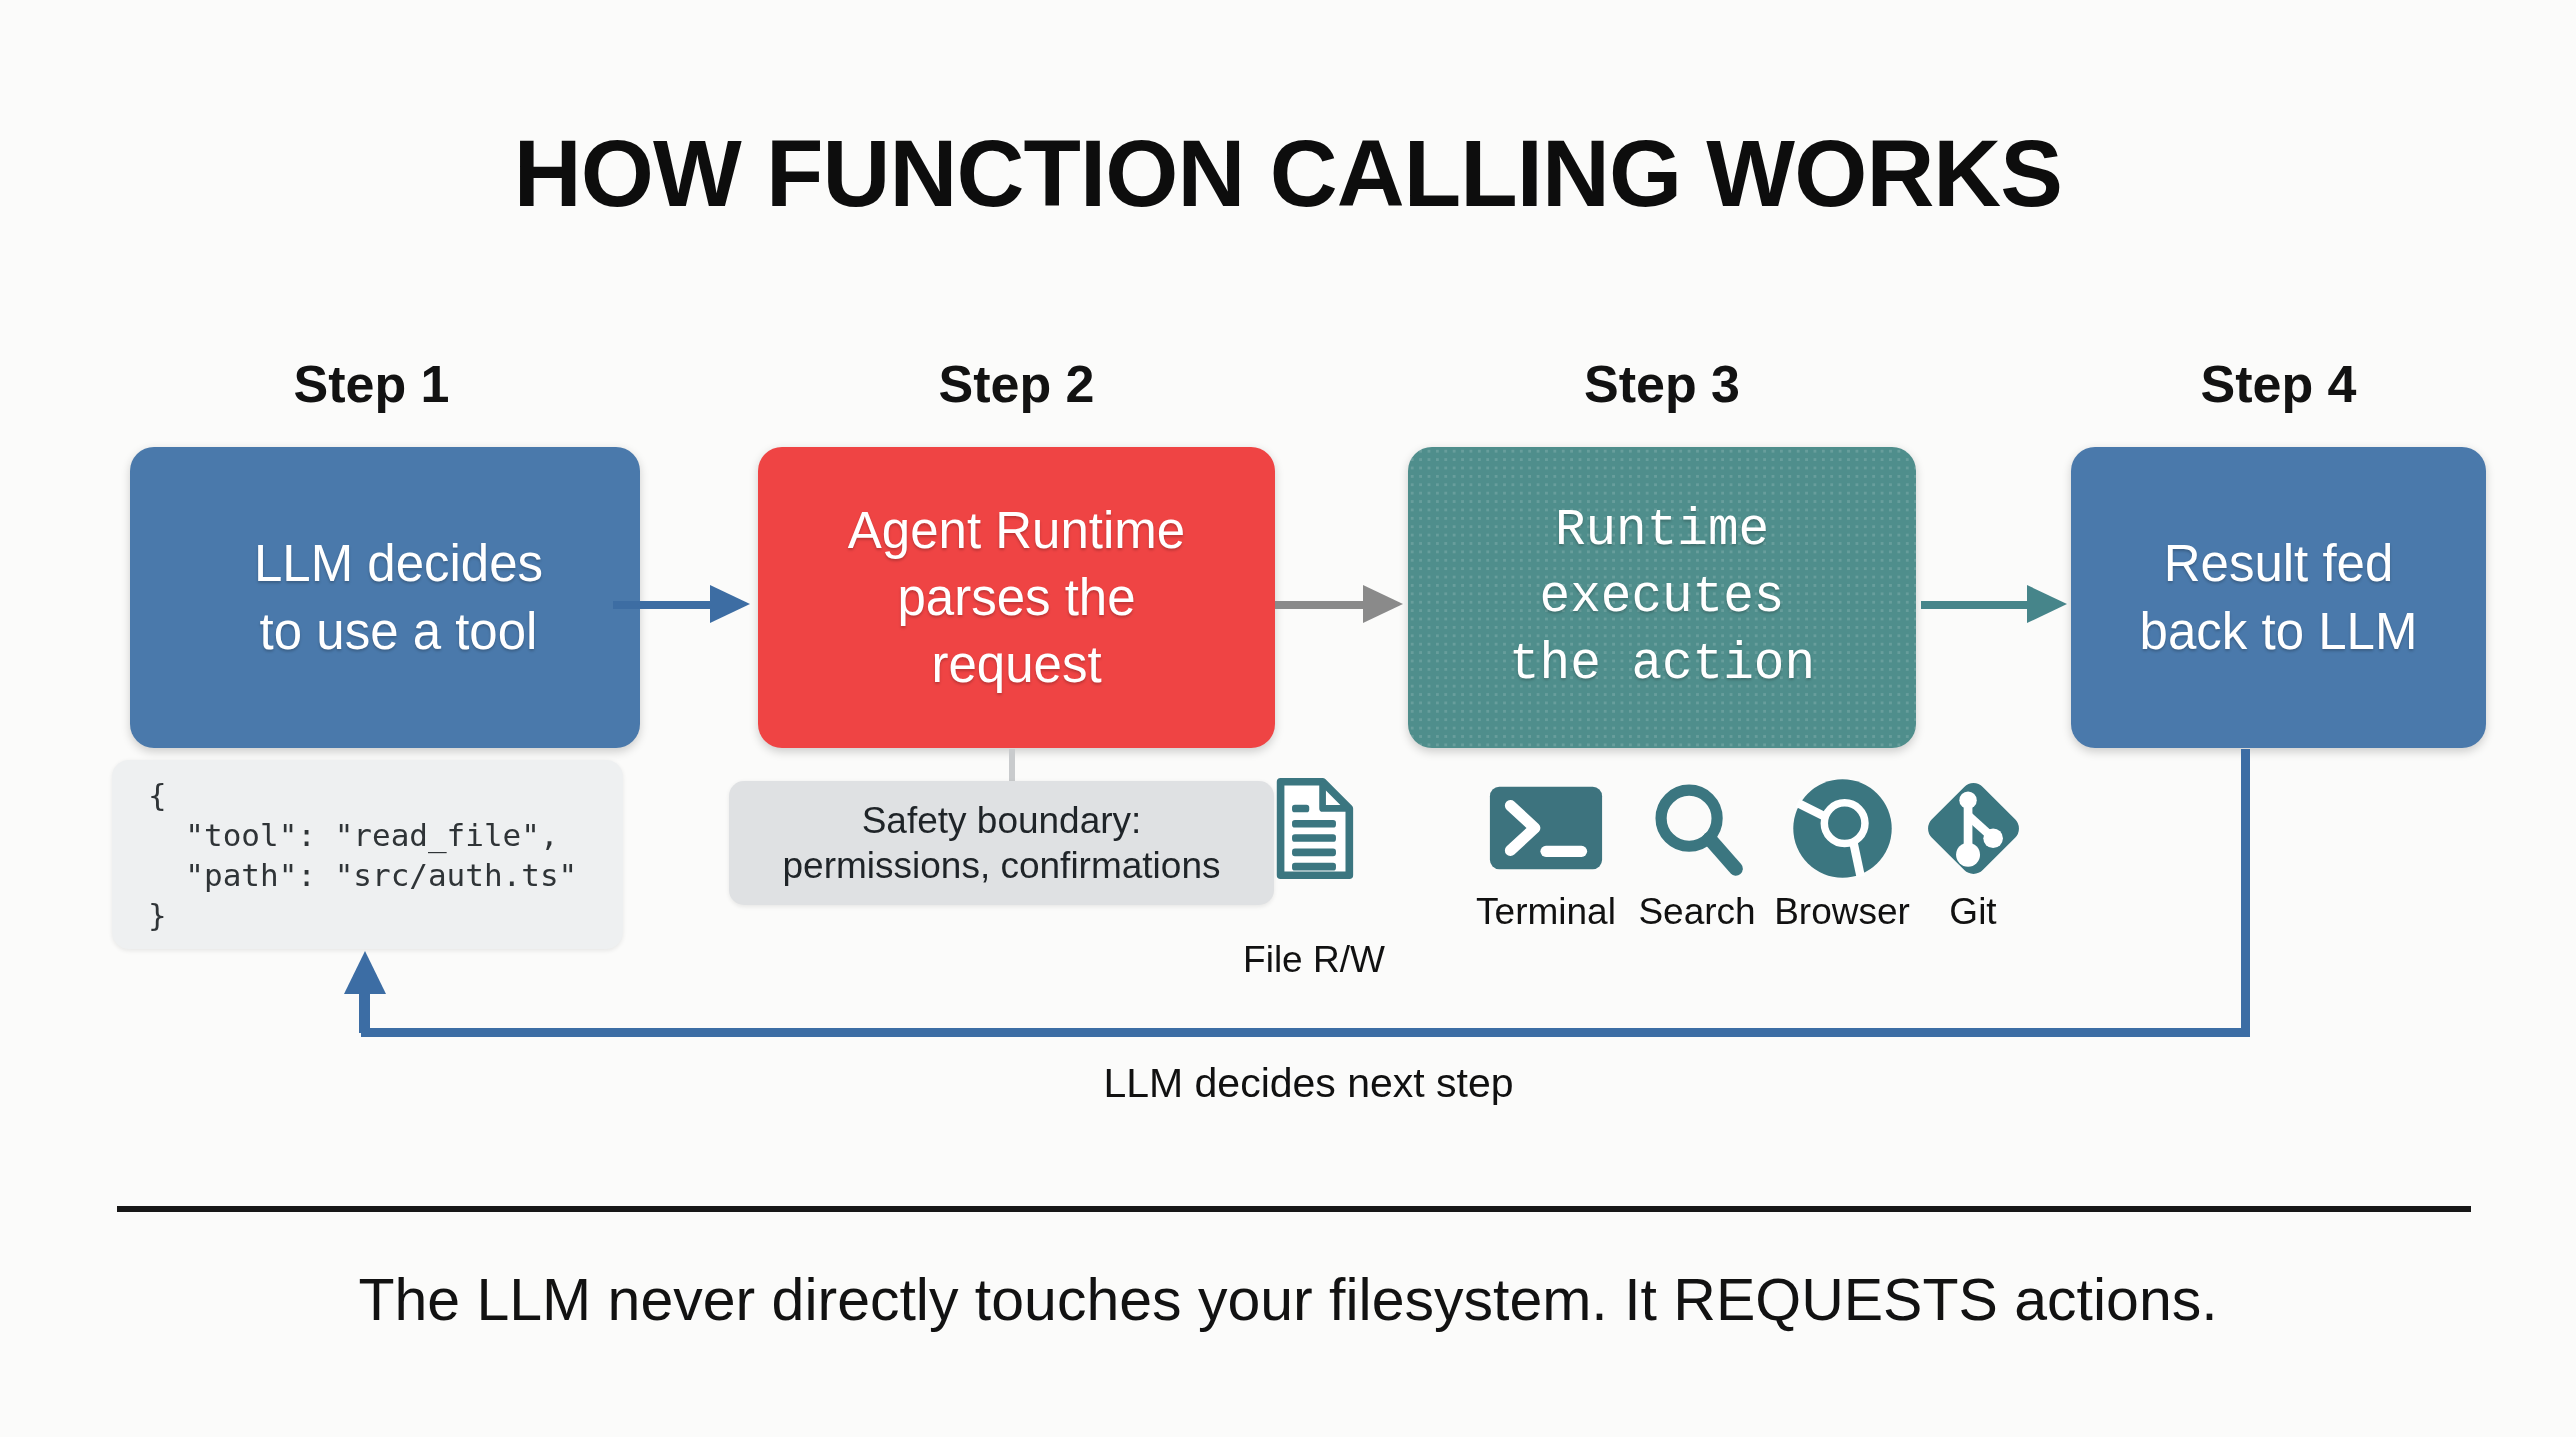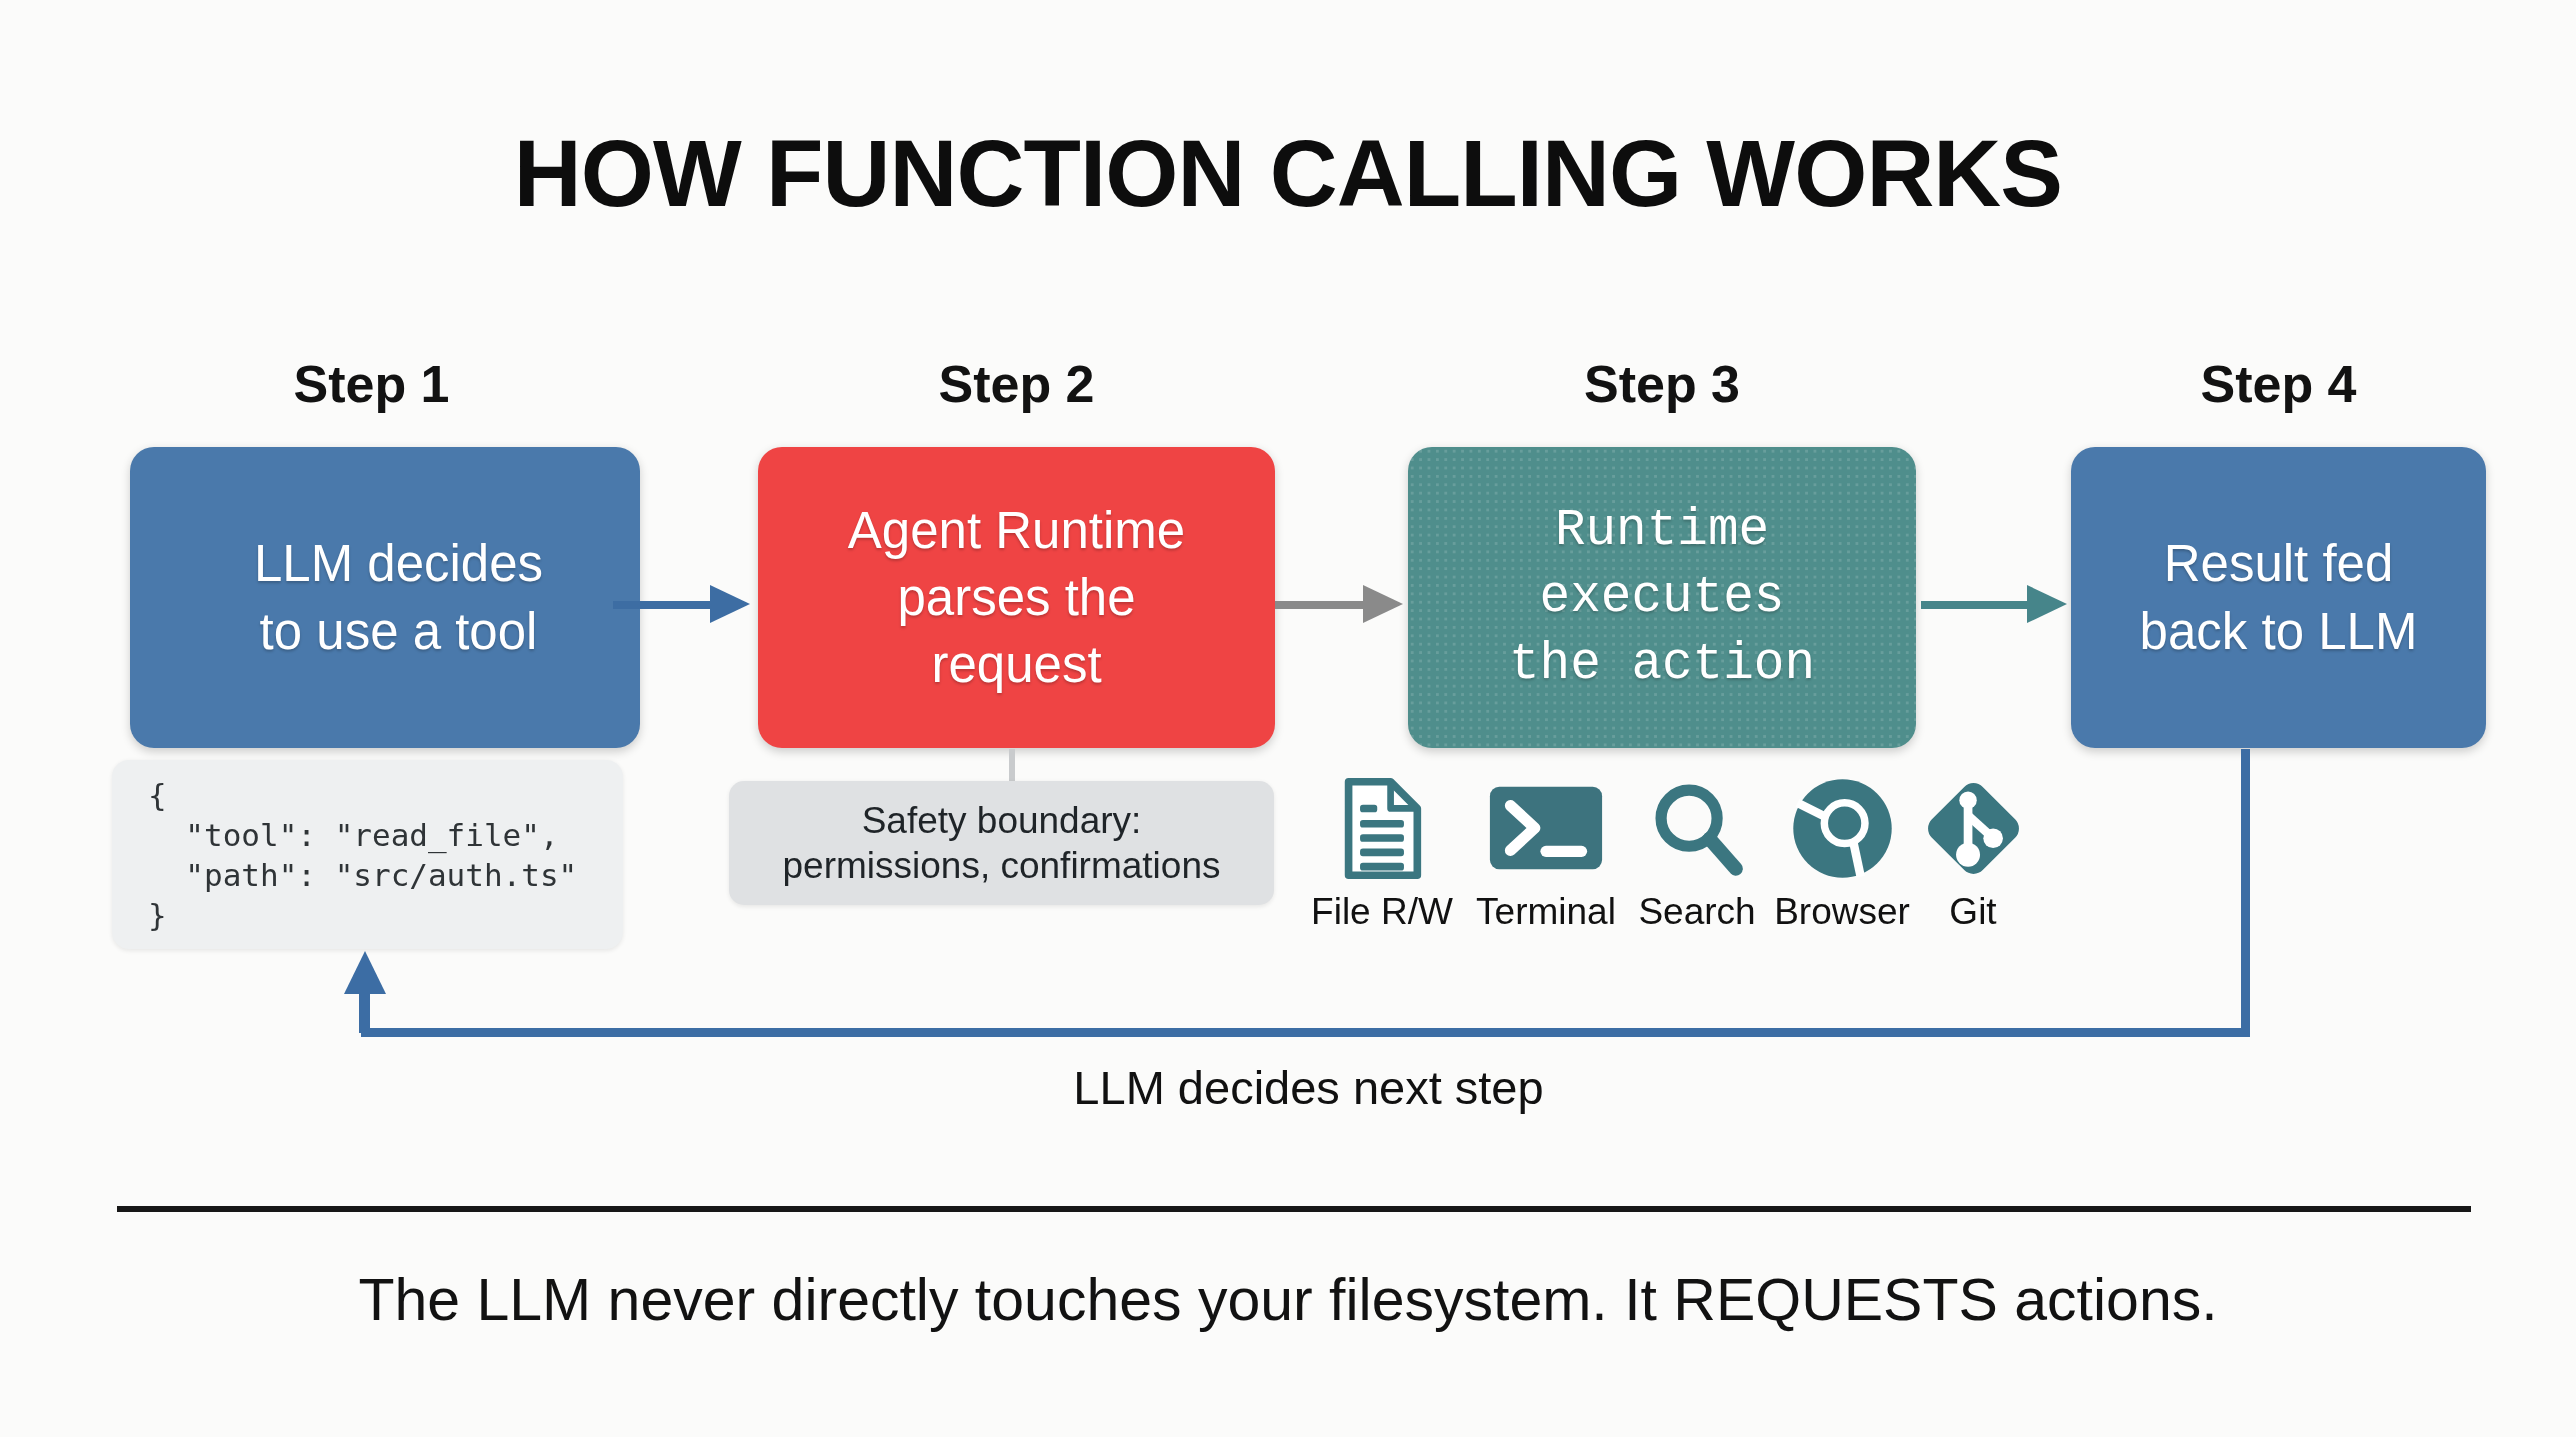--- a/index.html
+++ b/index.html
@@ -142,21 +142,21 @@
     width: 0; height: 0;
     border-left: 21.5px solid transparent;
     border-right: 21.5px solid transparent;
     border-bottom: 43px solid #3c6da4;
   }
   .feedback-label {
     position: absolute;
     left: 365px; top: 1060px;
     width: 1887px;
     text-align: center;
-    font-size: 47px;
+    font-size: 41px;
     color: #111111;
   }
   .divider {
     position: absolute;
     left: 117px; top: 1206px;
     width: 2354px; height: 5.6px;
     background: #171717;
   }
   .footer-text {
     position: absolute;
@@ -207,21 +207,21 @@
     <div class="code-line">  "tool": "read_file",</div>
     <div class="code-line">  "path": "src/auth.ts"</div>
     <div class="code-line">}</div>
   </div>
 
   <div class="safety-box">
     <div class="safety-line">Safety boundary:</div>
     <div class="safety-line">permissions, confirmations</div>
   </div>
 
-  <div class="tool-item" style="left:1298px;">
+  <div class="tool-item" style="left:1230px;gap:48px;">
     <div class="tool-icon-wrap">
       <svg width="90" height="105" viewBox="0 0 90 110">
         <path d="M10 6 H54 L82 34 V104 H10 Z" fill="#ffffff" stroke="#3b7680" stroke-width="8" stroke-linejoin="round"></path>
         <path d="M54 6 V34 H82" fill="none" stroke="#3b7680" stroke-width="7" stroke-linejoin="round"></path>
         <rect x="22" y="30" width="18" height="8" rx="3" fill="#3b7680"></rect>
         <rect x="22" y="46" width="46" height="8" rx="3" fill="#3b7680"></rect>
         <rect x="22" y="61" width="46" height="8" rx="3" fill="#3b7680"></rect>
         <rect x="22" y="76" width="46" height="8" rx="3" fill="#3b7680"></rect>
         <rect x="22" y="91" width="46" height="8" rx="3" fill="#3b7680"></rect>
       </svg>

